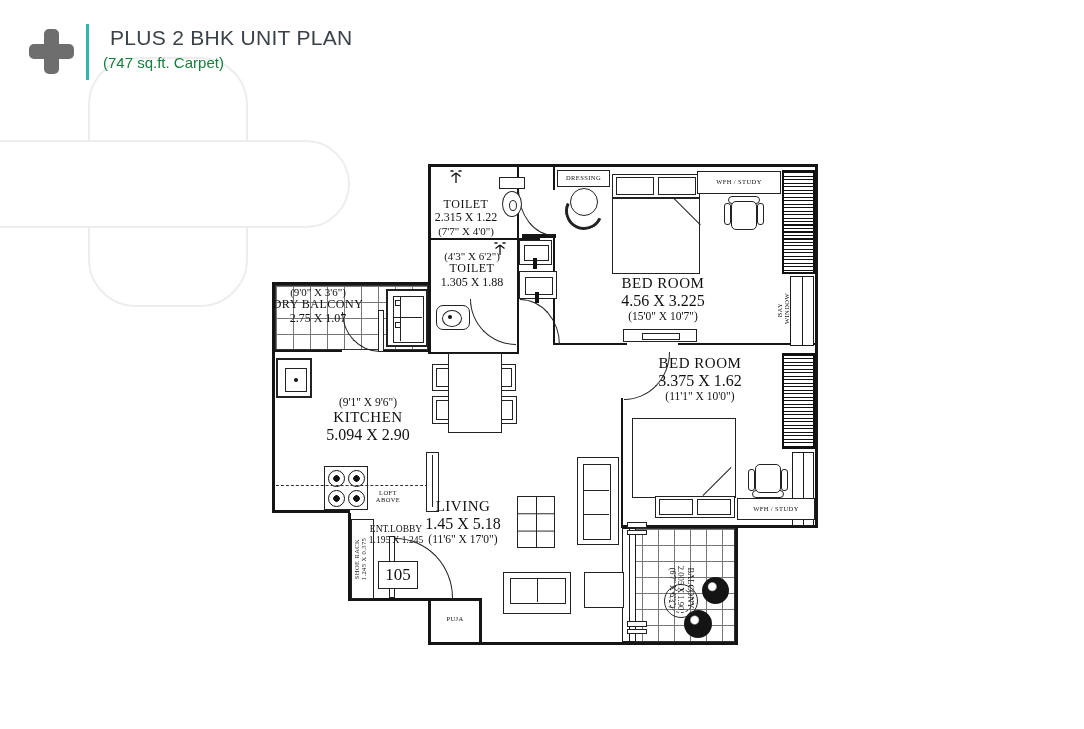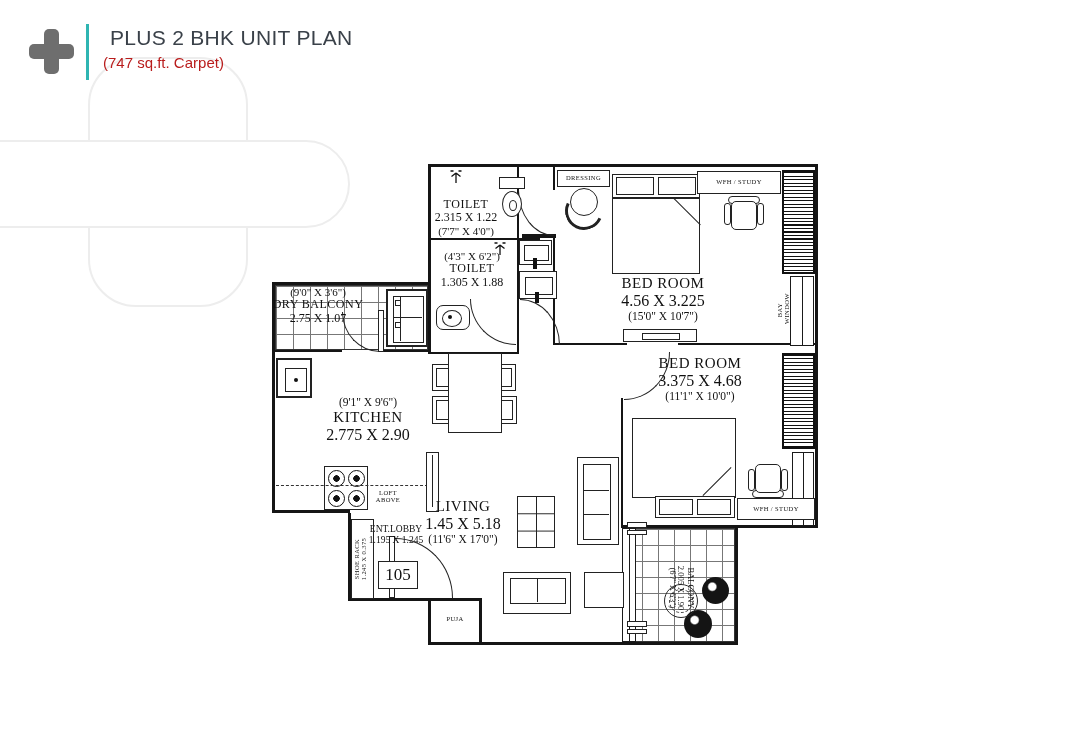--- a/index.html
+++ b/index.html
@@ -44,21 +44,21 @@
 <div class="wm" style="left:88px;top:57px;width:160px;height:250px;border-radius:48px"></div>
 <div class="wm" style="left:-70px;top:140px;width:420px;height:88px;border-radius:44px"></div>
 <div class="abs" style="left:91px;top:143px;width:154px;height:82px;background:#fff"></div>
 
 <div class="abs" style="left:29px;top:29px;width:45px;height:45px">
   <div class="abs" style="left:15px;top:0;width:15px;height:45px;background:#6e6e6e;border-radius:5px"></div>
   <div class="abs" style="left:0;top:15px;width:45px;height:15px;background:#6e6e6e;border-radius:5px"></div>
 </div>
 <div class="abs" style="left:86px;top:24px;width:3px;height:56px;background:#2fb5b2"></div>
 <div class="abs" style="left:110px;top:26px;font-size:21px;color:#3a4149;letter-spacing:.3px">PLUS 2 BHK UNIT PLAN</div>
-<div class="abs" style="left:103px;top:54px;font-size:15px;color:#b91c1c">(747 sq.ft. Carpet)</div>
+<div class="abs" style="left:103px;top:54px;font-size:15px;color:#15803d">(747 sq.ft. Carpet)</div>
 
 <div class="wall" style="left:428px;top:164px;width:390px;height:3px"></div>
 <div class="wall" style="left:815px;top:164px;width:3px;height:364px"></div>
 <div class="wall" style="left:621px;top:525px;width:197px;height:3px"></div>
 <div class="wall" style="left:735px;top:528px;width:3px;height:117px"></div>
 <div class="wall" style="left:428px;top:642px;width:310px;height:3px"></div>
 <div class="wall" style="left:428px;top:600px;width:3px;height:45px"></div>
 <div class="wall" style="left:348px;top:598px;width:82px;height:3px"></div>
 <div class="wall" style="left:348px;top:513px;width:3px;height:88px"></div>
 <div class="wall" style="left:272px;top:510px;width:78px;height:3px"></div>
@@ -258,30 +258,30 @@
   <div class="room-metric">1.305 X 1.88</div>
 </div>
 <div class="plan-lbl sm" style="left:268px;top:286px;width:100px">
   <div class="room-imp">(9'0" X 3'6")</div>
   <div class="room-name">DRY BALCONY</div>
   <div class="room-metric">2.75 X 1.07</div>
 </div>
 <div class="plan-lbl" style="left:288px;top:396px;width:160px">
   <div class="room-imp">(9'1" X 9'6")</div>
   <div class="room-name">KITCHEN</div>
-  <div class="room-metric">2.775 X 2.90</div>
+  <div class="room-metric">5.094 X 2.90</div>
 </div>
 <div class="plan-lbl" style="left:583px;top:275px;width:160px">
   <div class="room-name">BED ROOM</div>
   <div class="room-metric">4.56 X 3.225</div>
   <div class="room-imp">(15'0" X 10'7")</div>
 </div>
 <div class="plan-lbl" style="left:620px;top:355px;width:160px">
   <div class="room-name">BED ROOM</div>
-  <div class="room-metric">3.375 X 4.68</div>
+  <div class="room-metric">3.375 X 1.62</div>
   <div class="room-imp">(11'1" X 10'0")</div>
 </div>
 <div class="plan-lbl" style="left:404px;top:498px;width:118px">
   <div class="room-name">LIVING</div>
   <div class="room-metric">1.45 X 5.18</div>
   <div class="room-imp">(11'6" X 17'0")</div>
 </div>
 <div class="plan-lbl" style="left:638px;top:566px;width:70px;height:44px;transform:rotate(90deg);font-size:8.5px">
   <div>BALCONY</div>
   <div>2.005 X 1.90</div>

